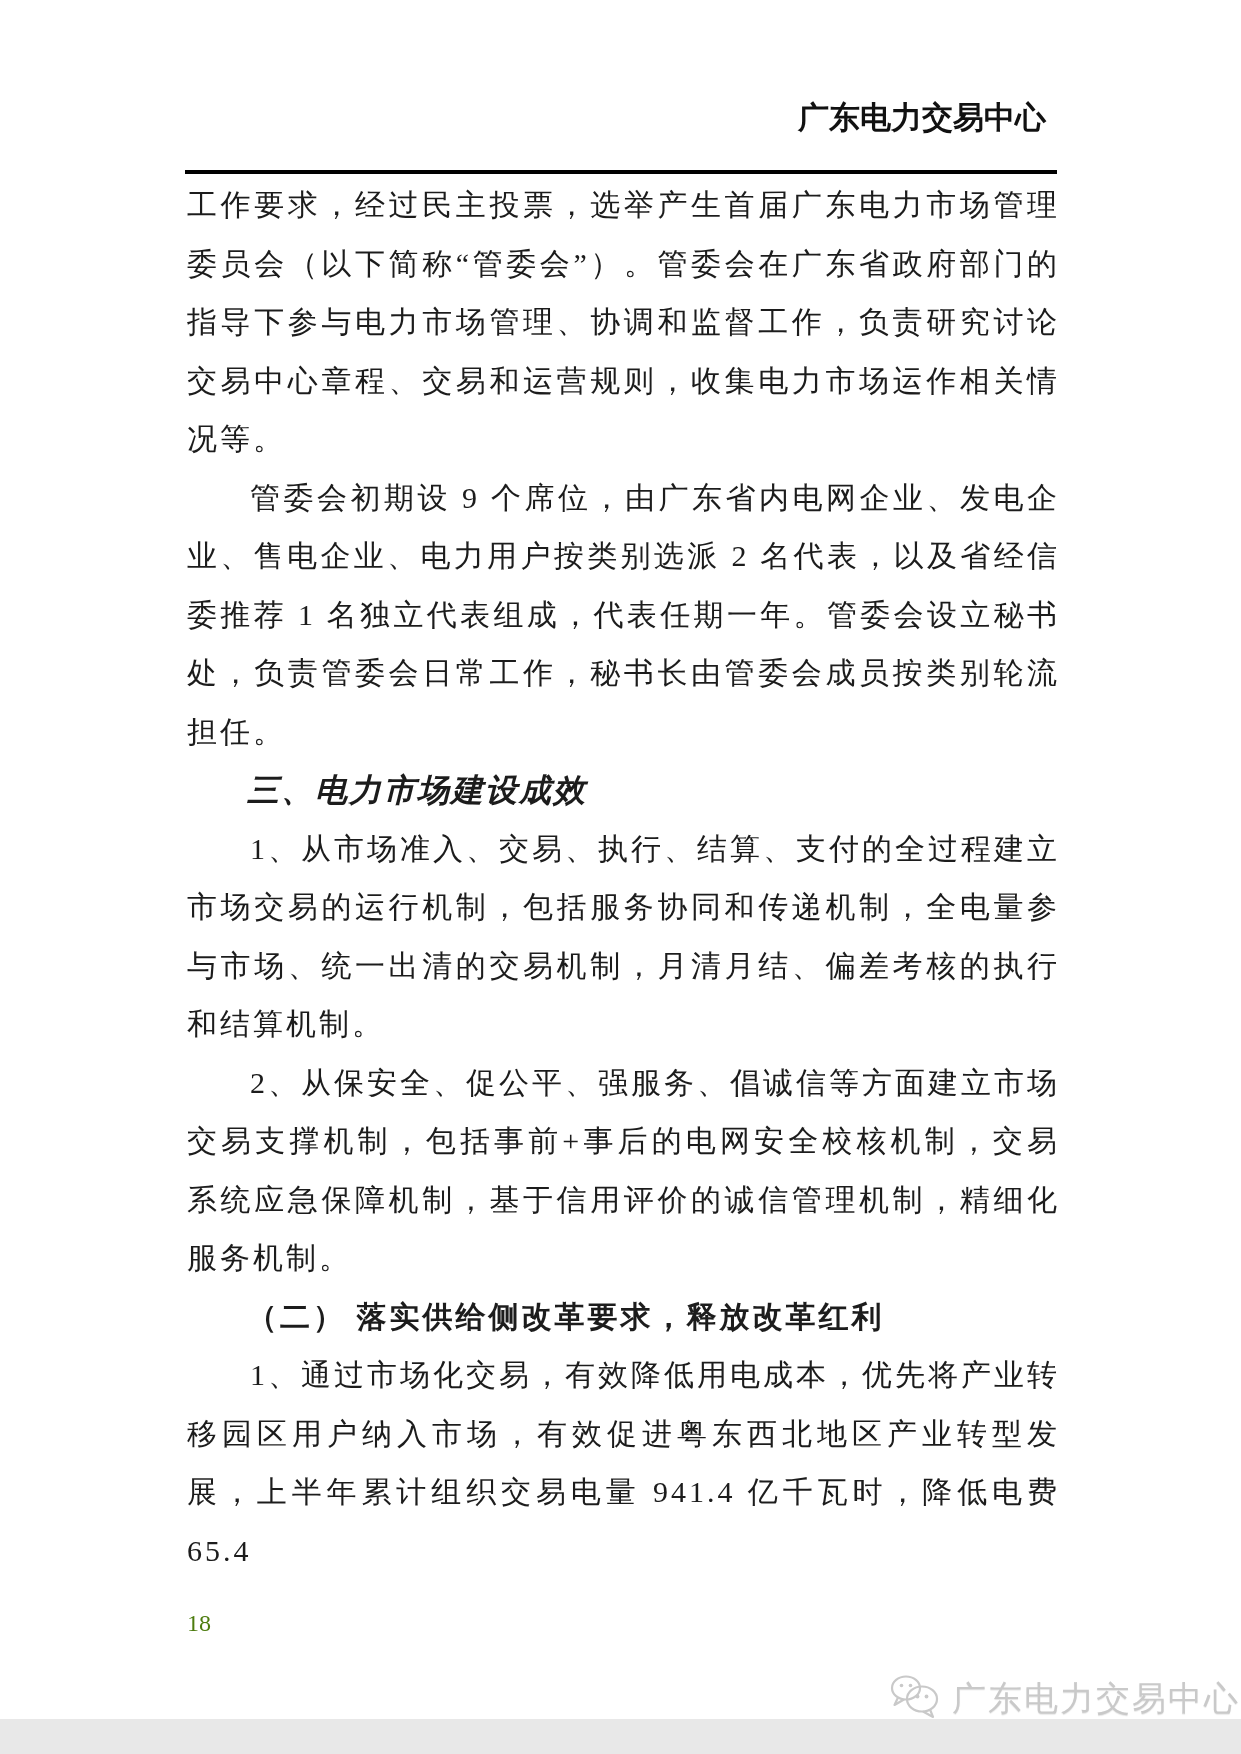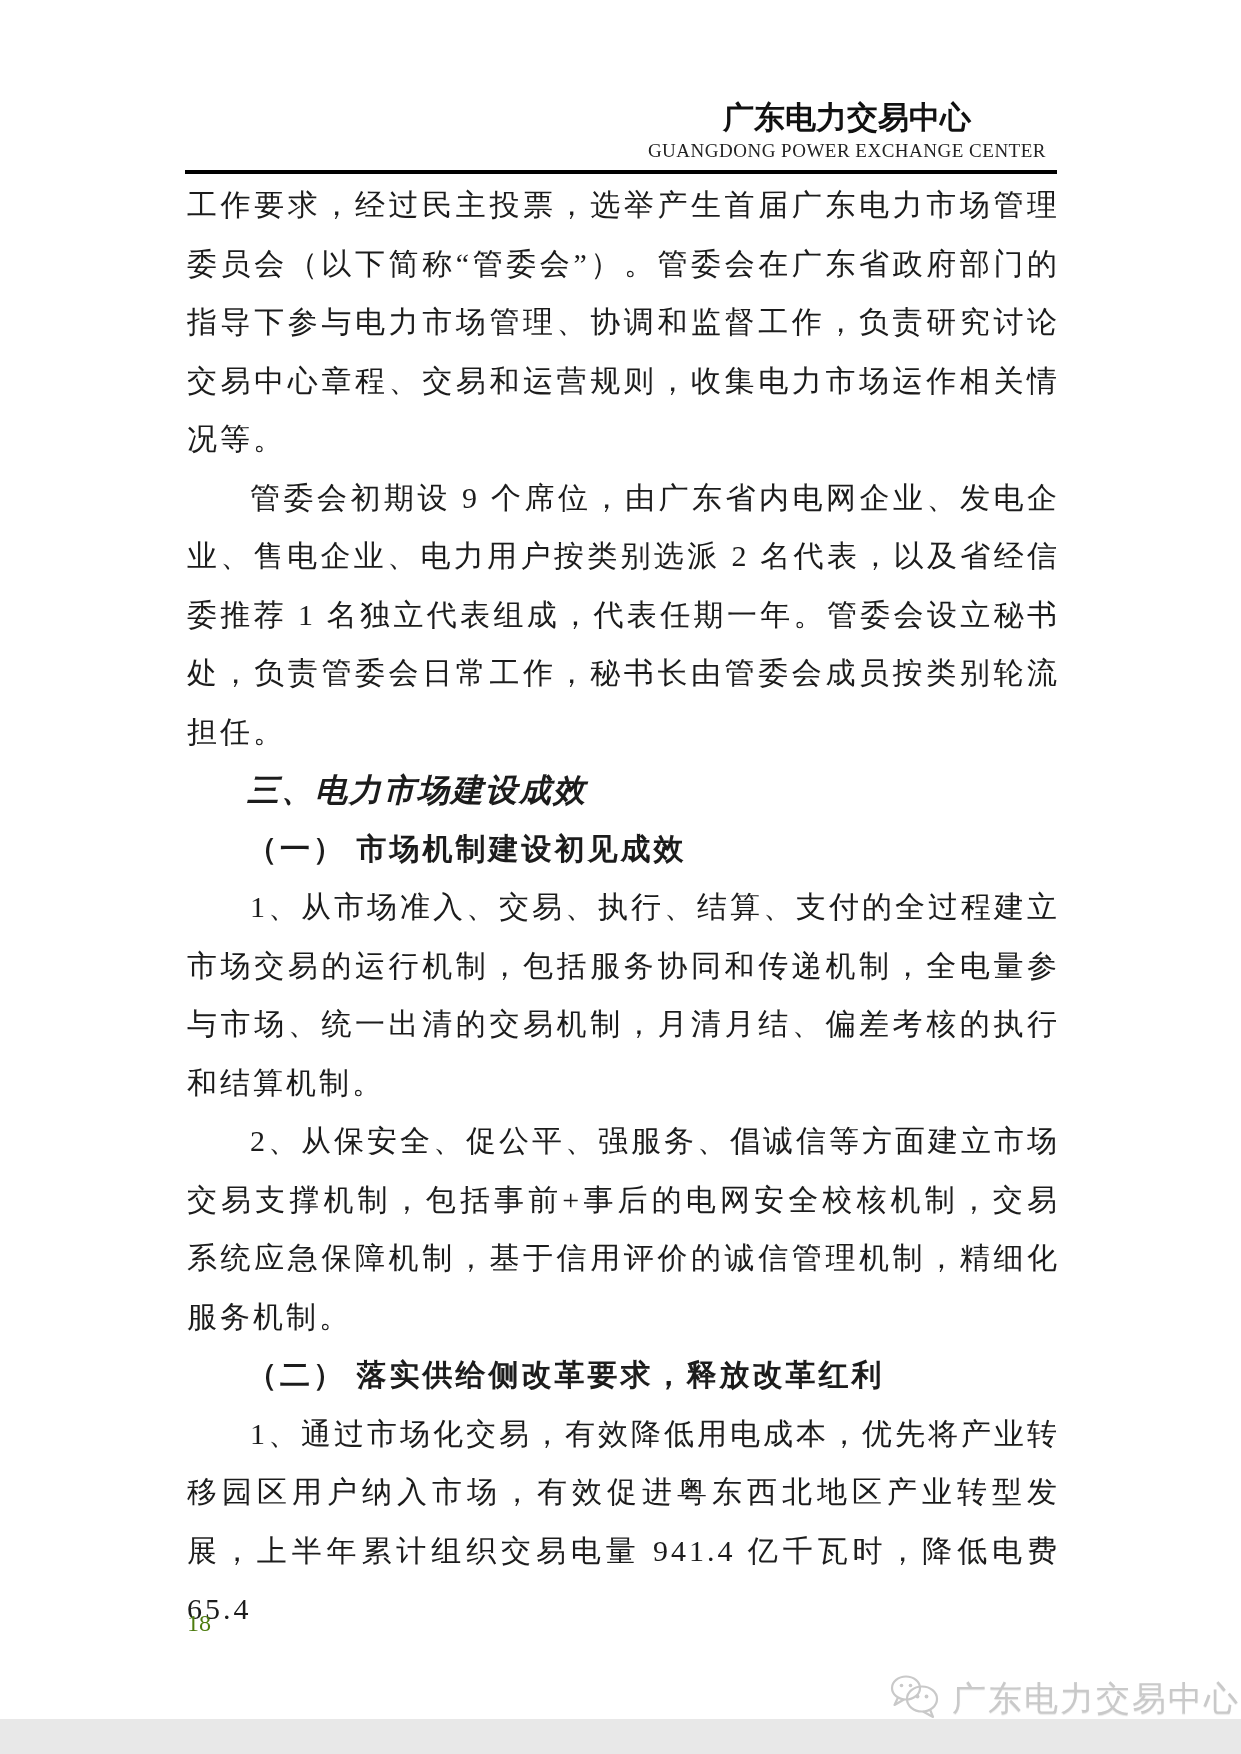--- a/index.html
+++ b/index.html
@@ -111,30 +111,28 @@
   }
 </style>
 </head>
 <body>
 
 <div class="page">
 
   <header>
     <div class="header-inner">
       <div class="header-title">广东电力交易中心</div>
-      <div class="header-subtitle">GUANGDONG POWER EXCHANGE CENTER</div>
     </div>
     <div class="header-rule"></div>
   </header>
 
   <main class="content">
     <p class="body-p">工作要求，经过民主投票，选举产生首届广东电力市场管理委员会（以下简称“管委会”）。管委会在广东省政府部门的指导下参与电力市场管理、协调和监督工作，负责研究讨论交易中心章程、交易和运营规则，收集电力市场运作相关情况等。</p>
     <p class="body-p indent">管委会初期设 9 个席位，由广东省内电网企业、发电企业、售电企业、电力用户按类别选派 2 名代表，以及省经信委推荐 1 名独立代表组成，代表任期一年。管委会设立秘书处，负责管委会日常工作，秘书长由管委会成员按类别轮流担任。</p>
     <h2 class="heading1">三、电力市场建设成效</h2>
-    <h3 class="heading2">（一） 市场机制建设初见成效</h3>
     <p class="body-p indent">1、从市场准入、交易、执行、结算、支付的全过程建立市场交易的运行机制，包括服务协同和传递机制，全电量参与市场、统一出清的交易机制，月清月结、偏差考核的执行和结算机制。</p>
     <p class="body-p indent">2、从保安全、促公平、强服务、倡诚信等方面建立市场交易支撑机制，包括事前+事后的电网安全校核机制，交易系统应急保障机制，基于信用评价的诚信管理机制，精细化服务机制。</p>
     <h3 class="heading2">（二） 落实供给侧改革要求，释放改革红利</h3>
     <p class="body-p indent">1、通过市场化交易，有效降低用电成本，优先将产业转移园区用户纳入市场，有效促进粤东西北地区产业转型发展，上半年累计组织交易电量 941.4 亿千瓦时，降低电费 65.4</p>
   </main>
 
   <div class="page-number">18</div>
 
   <div class="watermark">
     <span class="wm-icon">

